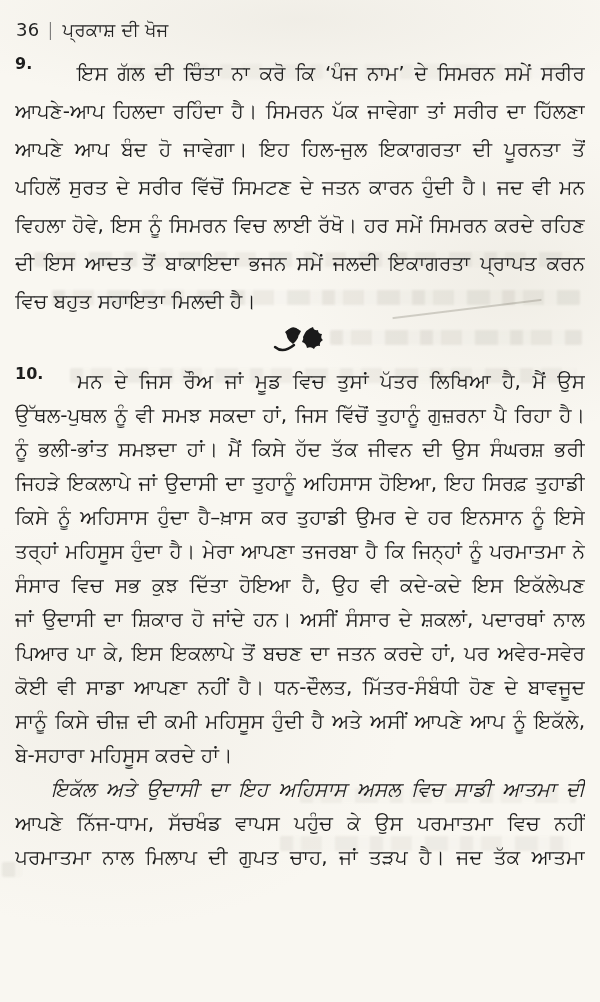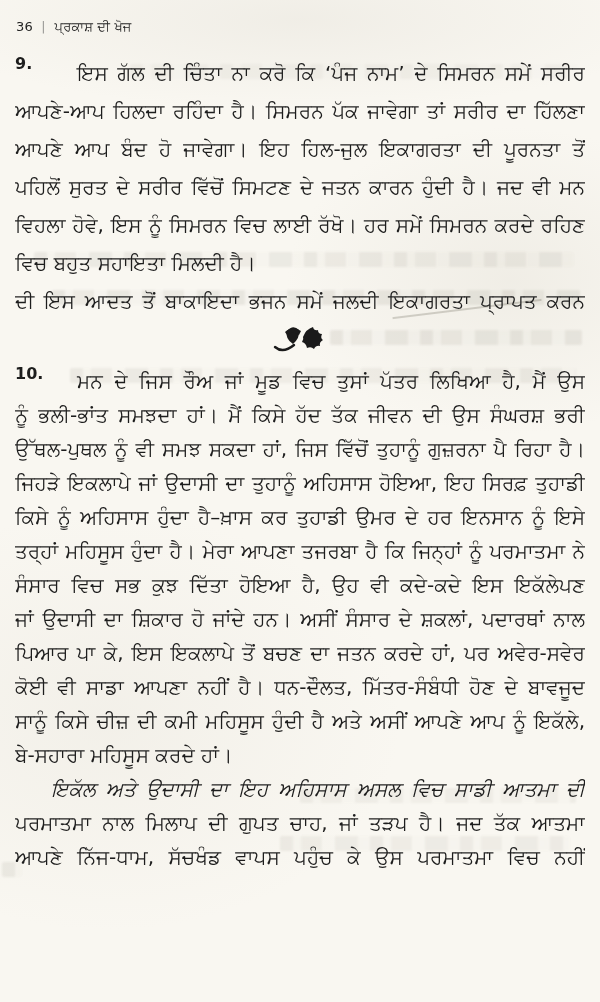--- a/index.html
+++ b/index.html
@@ -15,21 +15,21 @@
       radial-gradient(ellipse 500px 120px at 50% 2%, rgba(205,200,188,0.20), transparent 75%),
       #f9f7f1;
     font-family: "DejaVu Sans", "Liberation Sans", sans-serif;
     color: #1d1d1d;
   }
 
   
   .header {
     position: absolute;
     top: 19px; left: 16px;
-    font-size: 13px;
+    font-size: 18px;
     letter-spacing: 0.2px;
     color: #242424;
     white-space: nowrap;
   }
   .header .sep {
     display: inline-block;
     margin: 0 9px 0 8px;
     color: #555;
     font-weight: 300;
   }
@@ -111,50 +111,50 @@
   <div class="ghost-scratch"></div>
 
   <div class="sec sec1">
       <div class="para">
         <span class="para-num">9.</span>
         <div class="line first-num">ਇਸ ਗੱਲ ਦੀ ਚਿੰਤਾ ਨਾ ਕਰੋ ਕਿ ‘ਪੰਜ ਨਾਮ’ ਦੇ ਸਿਮਰਨ ਸਮੇਂ ਸਰੀਰ</div>
         <div class="line">ਆਪਣੇ-ਆਪ ਹਿਲਦਾ ਰਹਿੰਦਾ ਹੈ। ਸਿਮਰਨ ਪੱਕ ਜਾਵੇਗਾ ਤਾਂ ਸਰੀਰ ਦਾ ਹਿੱਲਣਾ</div>
         <div class="line">ਆਪਣੇ ਆਪ ਬੰਦ ਹੋ ਜਾਵੇਗਾ। ਇਹ ਹਿਲ-ਜੁਲ ਇਕਾਗਰਤਾ ਦੀ ਪੂਰਨਤਾ ਤੋਂ</div>
         <div class="line">ਪਹਿਲੋਂ ਸੁਰਤ ਦੇ ਸਰੀਰ ਵਿੱਚੋਂ ਸਿਮਟਣ ਦੇ ਜਤਨ ਕਾਰਨ ਹੁੰਦੀ ਹੈ। ਜਦ ਵੀ ਮਨ</div>
         <div class="line">ਵਿਹਲਾ ਹੋਵੇ, ਇਸ ਨੂੰ ਸਿਮਰਨ ਵਿਚ ਲਾਈ ਰੱਖੋ। ਹਰ ਸਮੇਂ ਸਿਮਰਨ ਕਰਦੇ ਰਹਿਣ</div>
+        <div class="line">ਦੀ ਇਸ ਆਦਤ ਤੋਂ ਬਾਕਾਇਦਾ ਭਜਨ ਸਮੇਂ ਜਲਦੀ ਇਕਾਗਰਤਾ ਪ੍ਰਾਪਤ ਕਰਨ</div>
         <div class="line last">ਵਿਚ ਬਹੁਤ ਸਹਾਇਤਾ ਮਿਲਦੀ ਹੈ।</div>
-        <div class="line">ਦੀ ਇਸ ਆਦਤ ਤੋਂ ਬਾਕਾਇਦਾ ਭਜਨ ਸਮੇਂ ਜਲਦੀ ਇਕਾਗਰਤਾ ਪ੍ਰਾਪਤ ਕਰਨ</div>
       </div>
     </div>
 
   <div class="ornament">
     <svg width="56" height="34" viewBox="0 0 56 34" aria-hidden="true">
       <path d="M3 25 Q11 32 22 23" fill="none" stroke="#1a1a1a" stroke-width="2.4" stroke-linecap="round"></path>
       <path d="M15 9 Q21 2 27 8 Q28 16 21 22 Q13 17 15 9 Z" fill="#1a1a1a"></path>
       <path d="M13 10 Q21 3 29 9 L27 13 Q21 8 15 13 Z" fill="#1a1a1a"></path>
       <path d="M31 15 Q34 7 41 5 Q42 9 46 8 Q46 12 50 12 Q48 16 51 18 Q47 20 48 24 Q44 23 42 27 Q39 24 35 26 Q34 21 30 20 Q32 17 31 15 Z" fill="#1a1a1a"></path>
     </svg>
   </div>
 
   <div class="sec sec2">
       <div class="para">
         <span class="para-num">10.</span>
         <div class="line first-num">ਮਨ ਦੇ ਜਿਸ ਰੌਅ ਜਾਂ ਮੂਡ ਵਿਚ ਤੁਸਾਂ ਪੱਤਰ ਲਿਖਿਆ ਹੈ, ਮੈਂ ਉਸ</div>
+        <div class="line">ਉੱਥਲ-ਪੁਥਲ ਨੂੰ ਵੀ ਸਮਝ ਸਕਦਾ ਹਾਂ, ਜਿਸ ਵਿੱਚੋਂ ਤੁਹਾਨੂੰ ਗੁਜ਼ਰਨਾ ਪੈ ਰਿਹਾ ਹੈ।</div>
         <div class="line">ਨੂੰ ਭਲੀ-ਭਾਂਤ ਸਮਝਦਾ ਹਾਂ। ਮੈਂ ਕਿਸੇ ਹੱਦ ਤੱਕ ਜੀਵਨ ਦੀ ਉਸ ਸੰਘਰਸ਼ ਭਰੀ</div>
-        <div class="line">ਉੱਥਲ-ਪੁਥਲ ਨੂੰ ਵੀ ਸਮਝ ਸਕਦਾ ਹਾਂ, ਜਿਸ ਵਿੱਚੋਂ ਤੁਹਾਨੂੰ ਗੁਜ਼ਰਨਾ ਪੈ ਰਿਹਾ ਹੈ।</div>
         <div class="line">ਜਿਹੜੇ ਇਕਲਾਪੇ ਜਾਂ ਉਦਾਸੀ ਦਾ ਤੁਹਾਨੂੰ ਅਹਿਸਾਸ ਹੋਇਆ, ਇਹ ਸਿਰਫ਼ ਤੁਹਾਡੀ</div>
         <div class="line">ਕਿਸੇ ਨੂੰ ਅਹਿਸਾਸ ਹੁੰਦਾ ਹੈ–ਖ਼ਾਸ ਕਰ ਤੁਹਾਡੀ ਉਮਰ ਦੇ ਹਰ ਇਨਸਾਨ ਨੂੰ ਇਸੇ</div>
         <div class="line">ਤਰ੍ਹਾਂ ਮਹਿਸੂਸ ਹੁੰਦਾ ਹੈ। ਮੇਰਾ ਆਪਣਾ ਤਜਰਬਾ ਹੈ ਕਿ ਜਿਨ੍ਹਾਂ ਨੂੰ ਪਰਮਾਤਮਾ ਨੇ</div>
         <div class="line">ਸੰਸਾਰ ਵਿਚ ਸਭ ਕੁਝ ਦਿੱਤਾ ਹੋਇਆ ਹੈ, ਉਹ ਵੀ ਕਦੇ-ਕਦੇ ਇਸ ਇਕੱਲੇਪਣ</div>
         <div class="line">ਜਾਂ ਉਦਾਸੀ ਦਾ ਸ਼ਿਕਾਰ ਹੋ ਜਾਂਦੇ ਹਨ। ਅਸੀਂ ਸੰਸਾਰ ਦੇ ਸ਼ਕਲਾਂ, ਪਦਾਰਥਾਂ ਨਾਲ</div>
         <div class="line">ਪਿਆਰ ਪਾ ਕੇ, ਇਸ ਇਕਲਾਪੇ ਤੋਂ ਬਚਣ ਦਾ ਜਤਨ ਕਰਦੇ ਹਾਂ, ਪਰ ਅਵੇਰ-ਸਵੇਰ</div>
         <div class="line">ਕੋਈ ਵੀ ਸਾਡਾ ਆਪਣਾ ਨਹੀਂ ਹੈ। ਧਨ-ਦੌਲਤ, ਮਿੱਤਰ-ਸੰਬੰਧੀ ਹੋਣ ਦੇ ਬਾਵਜੂਦ</div>
         <div class="line">ਸਾਨੂੰ ਕਿਸੇ ਚੀਜ਼ ਦੀ ਕਮੀ ਮਹਿਸੂਸ ਹੁੰਦੀ ਹੈ ਅਤੇ ਅਸੀਂ ਆਪਣੇ ਆਪ ਨੂੰ ਇਕੱਲੇ,</div>
         <div class="line last">ਬੇ-ਸਹਾਰਾ ਮਹਿਸੂਸ ਕਰਦੇ ਹਾਂ।</div>
       </div>
       <div class="para">
         <div class="line first-indent">ਇਕੱਲ ਅਤੇ ਉਦਾਸੀ ਦਾ ਇਹ ਅਹਿਸਾਸ ਅਸਲ ਵਿਚ ਸਾਡੀ ਆਤਮਾ ਦੀ</div>
+        <div class="line">ਆਪਣੇ ਨਿੱਜ-ਧਾਮ, ਸੱਚਖੰਡ ਵਾਪਸ ਪਹੁੰਚ ਕੇ ਉਸ ਪਰਮਾਤਮਾ ਵਿਚ ਨਹੀਂ</div>
         <div class="line">ਪਰਮਾਤਮਾ ਨਾਲ ਮਿਲਾਪ ਦੀ ਗੁਪਤ ਚਾਹ, ਜਾਂ ਤੜਪ ਹੈ। ਜਦ ਤੱਕ ਆਤਮਾ</div>
-        <div class="line">ਆਪਣੇ ਨਿੱਜ-ਧਾਮ, ਸੱਚਖੰਡ ਵਾਪਸ ਪਹੁੰਚ ਕੇ ਉਸ ਪਰਮਾਤਮਾ ਵਿਚ ਨਹੀਂ</div>
       </div>
     </div>
 
 </div>
 
 </body></html>

